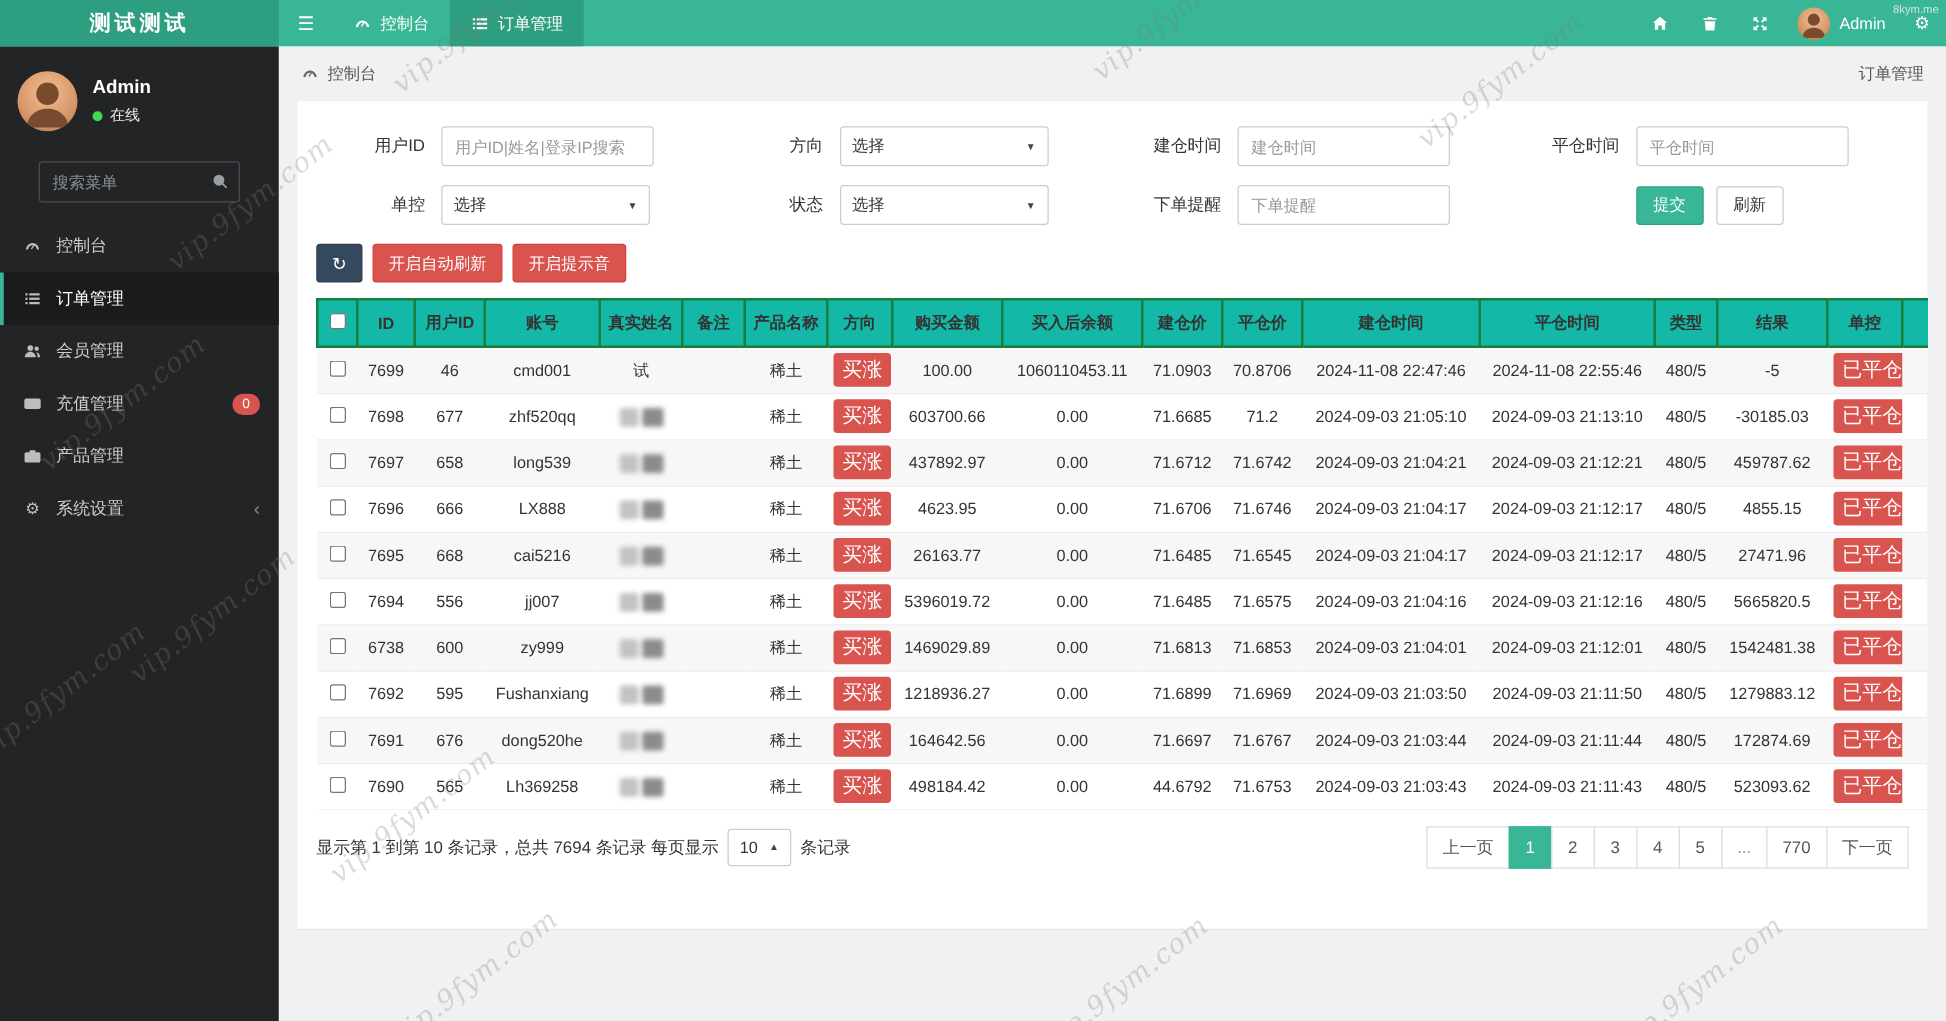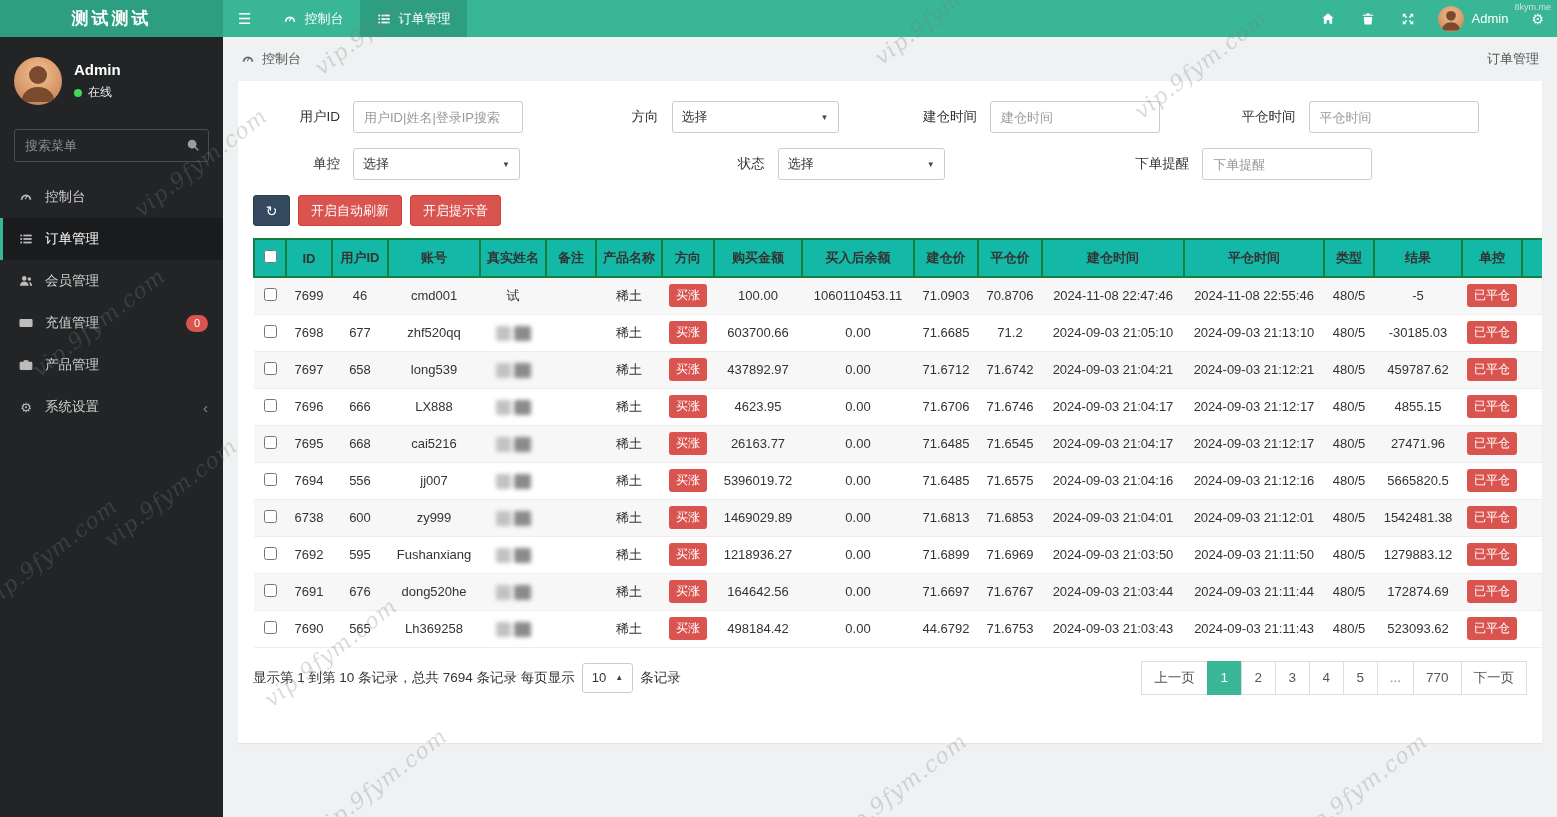--- a/index.html
+++ b/index.html
@@ -20,21 +20,21 @@
   .av-sm{width:26px;height:26px}
   .svgi{width:14px;height:14px;fill:currentColor}
 
   
   .sidebar{position:absolute;top:37px;left:0;width:223px;height:780px;background:#222426;z-index:15}
   .sb-user{display:flex;align-items:center;gap:12px;padding:20px 14px 10px}
   .av-lg{width:48px;height:48px}
   .sb-name{color:#fff;font-size:15px;font-weight:700}
   .sb-status{color:#eee;font-size:12px;margin-top:6px;display:flex;align-items:center;gap:6px}
   .dot{width:8px;height:8px;border-radius:50%;background:#43d854}
-  .sb-search{margin:14px 14px 6px;position:relative}
+  .sb-search{margin:14px 31px 6px;position:relative}
   .sb-search input{width:100%;height:33px;background:transparent;border:1px solid #4a4d50;border-radius:3px;color:#ccc;padding:0 30px 0 10px;font-size:13px;outline:none}
   .sb-search input::placeholder{color:#8a8d90}
   .sb-search .sico{position:absolute;right:9px;top:9px;color:#9a9da0}
   .sb-menu{margin-top:14px}
   .sb-item{display:flex;align-items:center;gap:11px;height:42px;padding:0 15px;color:#cfcfcf;font-size:13.5px;cursor:pointer;border-left:3px solid transparent}
   .sb-item.active{background:#1a1b1d;color:#fff;border-left-color:#38b695}
   .sb-ic{width:16px;display:flex;justify-content:center;color:#bdbdbd;font-size:13px}
   .badge{margin-left:auto;background:#d9534f;color:#fff;font-size:11px;line-height:1;border-radius:9px;padding:3px 8px}
   .chev{margin-left:auto;color:#8a8a8a;font-size:15px}
 
@@ -71,21 +71,21 @@
   th{border:2px solid #15803d;font-weight:700;height:38px;padding:3px 5px;text-align:center;white-space:nowrap;background:#14b8a6;font-size:13px}
   td{border-bottom:1px solid #ededed;height:37px;padding:3px 5px;text-align:center;white-space:nowrap;overflow:hidden}
   tbody tr:nth-child(odd){background:#f7f7f7}
   th:nth-child(1),td:nth-child(1){width:32px}
   th:nth-child(2){width:46px} th:nth-child(3){width:56px} th:nth-child(4){width:92px}
   th:nth-child(5){width:66px} th:nth-child(6){width:50px} th:nth-child(7){width:66px}
   th:nth-child(8){width:52px} th:nth-child(9){width:88px} th:nth-child(10){width:112px}
   th:nth-child(11){width:64px} th:nth-child(12){width:64px} th:nth-child(13){width:142px}
   th:nth-child(14){width:140px} th:nth-child(15){width:50px} th:nth-child(16){width:88px}
   th:nth-child(17){width:60px} th:nth-child(18){width:110px}
-  .badge-dir,.badge-ctrl{background:#d9534f;color:#fff;border-radius:3px;padding:3px 7px;font-size:12px;display:inline-block}
+  .badge-dir,.badge-ctrl{background:#d9534f;color:#fff;border-radius:3px;padding:3px 7px;font-size:16px;display:inline-block}
   .blur{display:inline-block;height:15px;border-radius:2px;filter:blur(2px);vertical-align:middle}
   .b1{width:15px;background:#c2c2c2}
   .b2{width:17px;background:#8b8b8b;margin-left:3px}
   .nm{color:#333}
 
   
   .pg-row{display:flex;align-items:center;justify-content:space-between;margin-top:13px;font-size:13.5px;color:#333}
   .pg-left{display:flex;align-items:center;gap:7px}
   .size-btn{border:1px solid #ccc;border-radius:3px;height:30px;padding:0 9px;display:inline-flex;gap:9px;align-items:center;background:#fff;font-size:13px;cursor:pointer;color:#333}
   .size-btn .caret{font-size:8px}
@@ -290,20 +290,26 @@
         <span class="f-label">状态</span>
         <div class="sel">
           <span>选择</span>
           <span class="caret">▼</span>
         </div>
       </div>
       <div class="f-group">
         <span class="f-label">下单提醒</span>
         <input class="txt" type="text" placeholder="下单提醒" style="">
       </div>
+      <div class="f-group">
+        <div class="f-btns">
+          <button class="btn btn-primary">提交</button>
+          <button class="btn btn-default">刷新</button>
+        </div>
+      </div>
     </div>
 
     <div class="toolbar">
       <button class="btn-sq"><span>↻</span></button>
       <button class="btn-red">开启自动刷新</button>
       <button class="btn-red">开启提示音</button>
     </div>
 
     <div class="tbl-wrap">
       <table>

